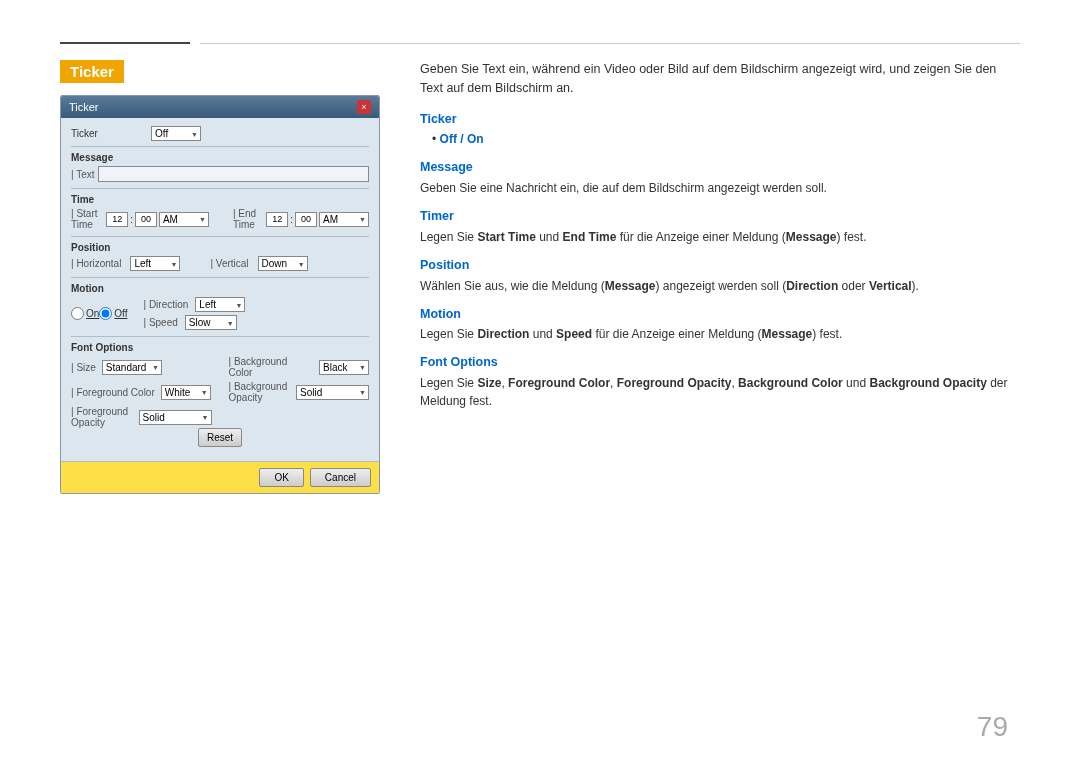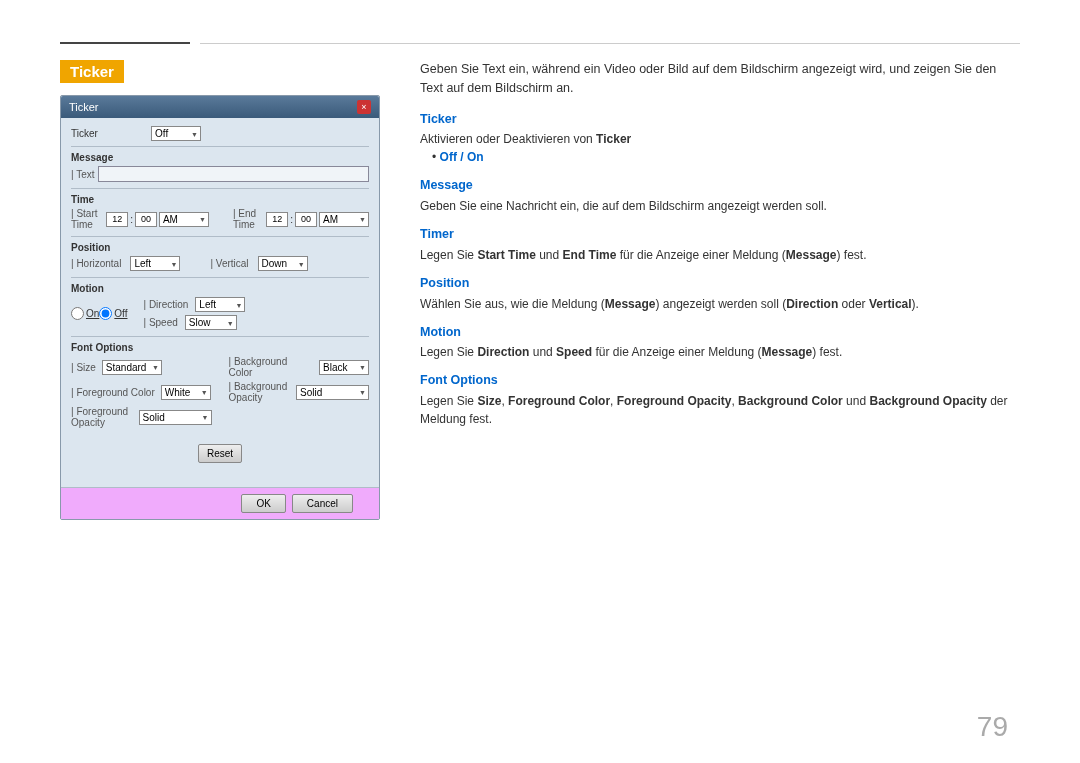--- a/index.html
+++ b/index.html
@@ -200,36 +200,36 @@
     }
     .font-row {
       display: flex;
       align-items: center;
       gap: 3px;
     }
 
     
     .reset-btn {
       display: block;
-      margin: 16px auto;
+      margin: 0 auto;
       padding: 3px 8px;
       background: linear-gradient(to bottom, #eee, #ccc);
       border: 1px solid #888;
       font-size: 10px;
       cursor: pointer;
       border-radius: 2px;
     }
 
     
     .dialog-footer {
       display: flex;
       justify-content: flex-end;
       gap: 6px;
-      padding: 6px 26px;
-      background: #f0abfc;
+      padding: 6px 8px;
+      background: #fde047;
       border-top: 1px solid #b0bcc8;
     }
     .footer-btn {
       padding: 3px 14px;
       font-size: 10px;
       background: linear-gradient(to bottom, #eee, #ccc);
       border: 1px solid #888;
       cursor: pointer;
       border-radius: 2px;
     }
@@ -507,21 +507,20 @@
         <button class="footer-btn">Cancel</button>
       </div>
     </div>
   </div>
 
   <div class="right-panel">
     <p class="intro-text">Geben Sie Text ein, während ein Video oder Bild auf dem Bildschirm angezeigt wird, und zeigen Sie den Text auf dem Bildschirm an.</p>
 
     <div class="desc-section">
       <div class="desc-heading">Ticker</div>
-      <p class="desc-text">Aktivieren oder Deaktivieren von <strong>Ticker</strong></p>
       <p class="desc-text">
           <span class="bullet">• <strong><span style="color:#0066cc;">Off / On</span></strong></span>
         </p>
     </div>
 
     <div class="desc-section">
       <div class="desc-heading">Message</div>
       <p class="desc-text">Geben Sie eine Nachricht ein, die auf dem Bildschirm angezeigt werden soll.</p>
     </div>
 

